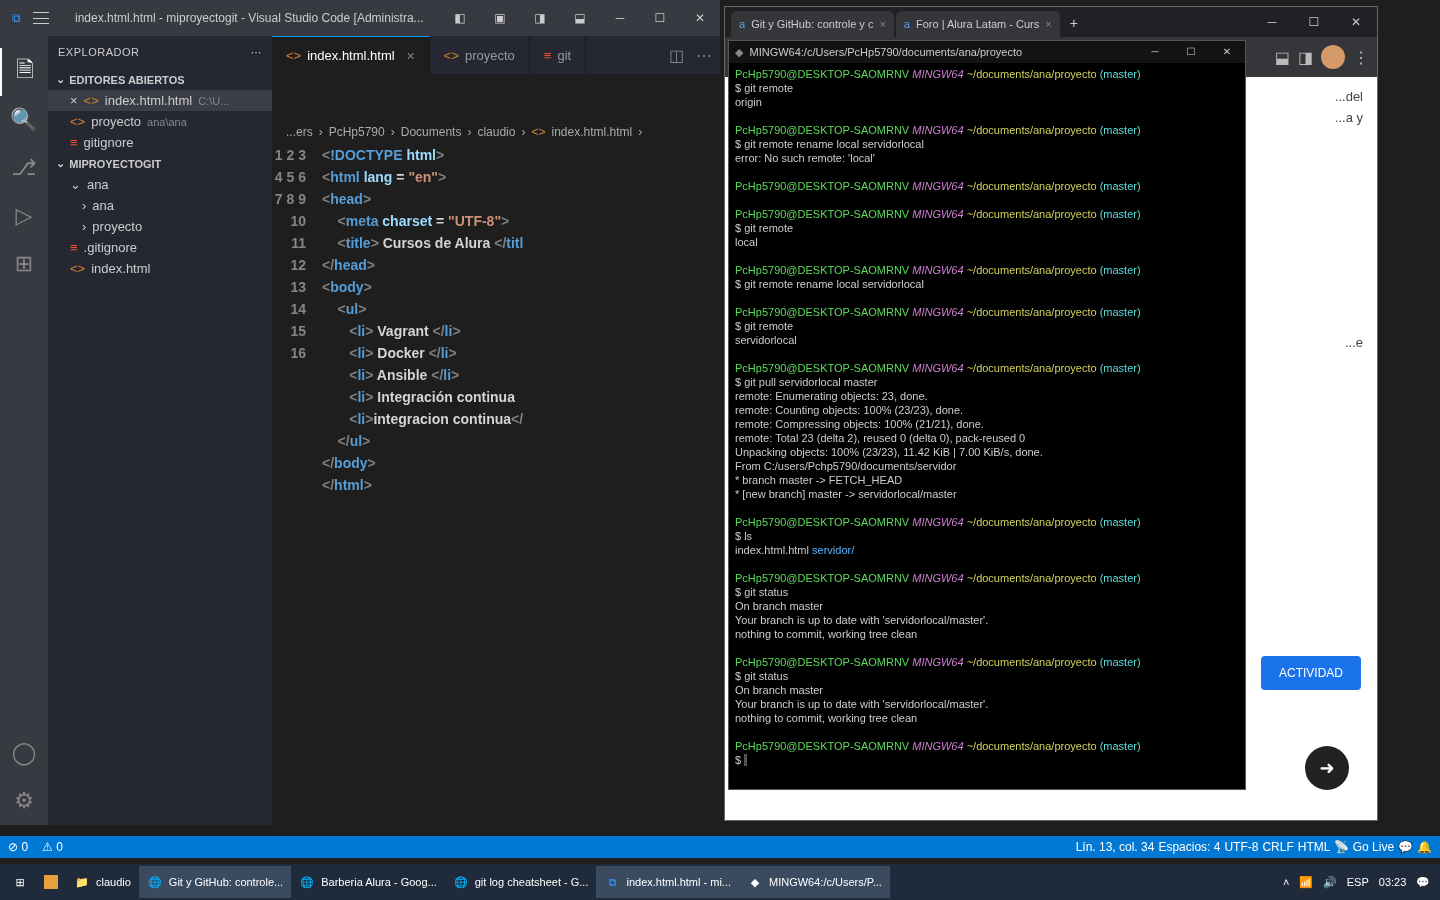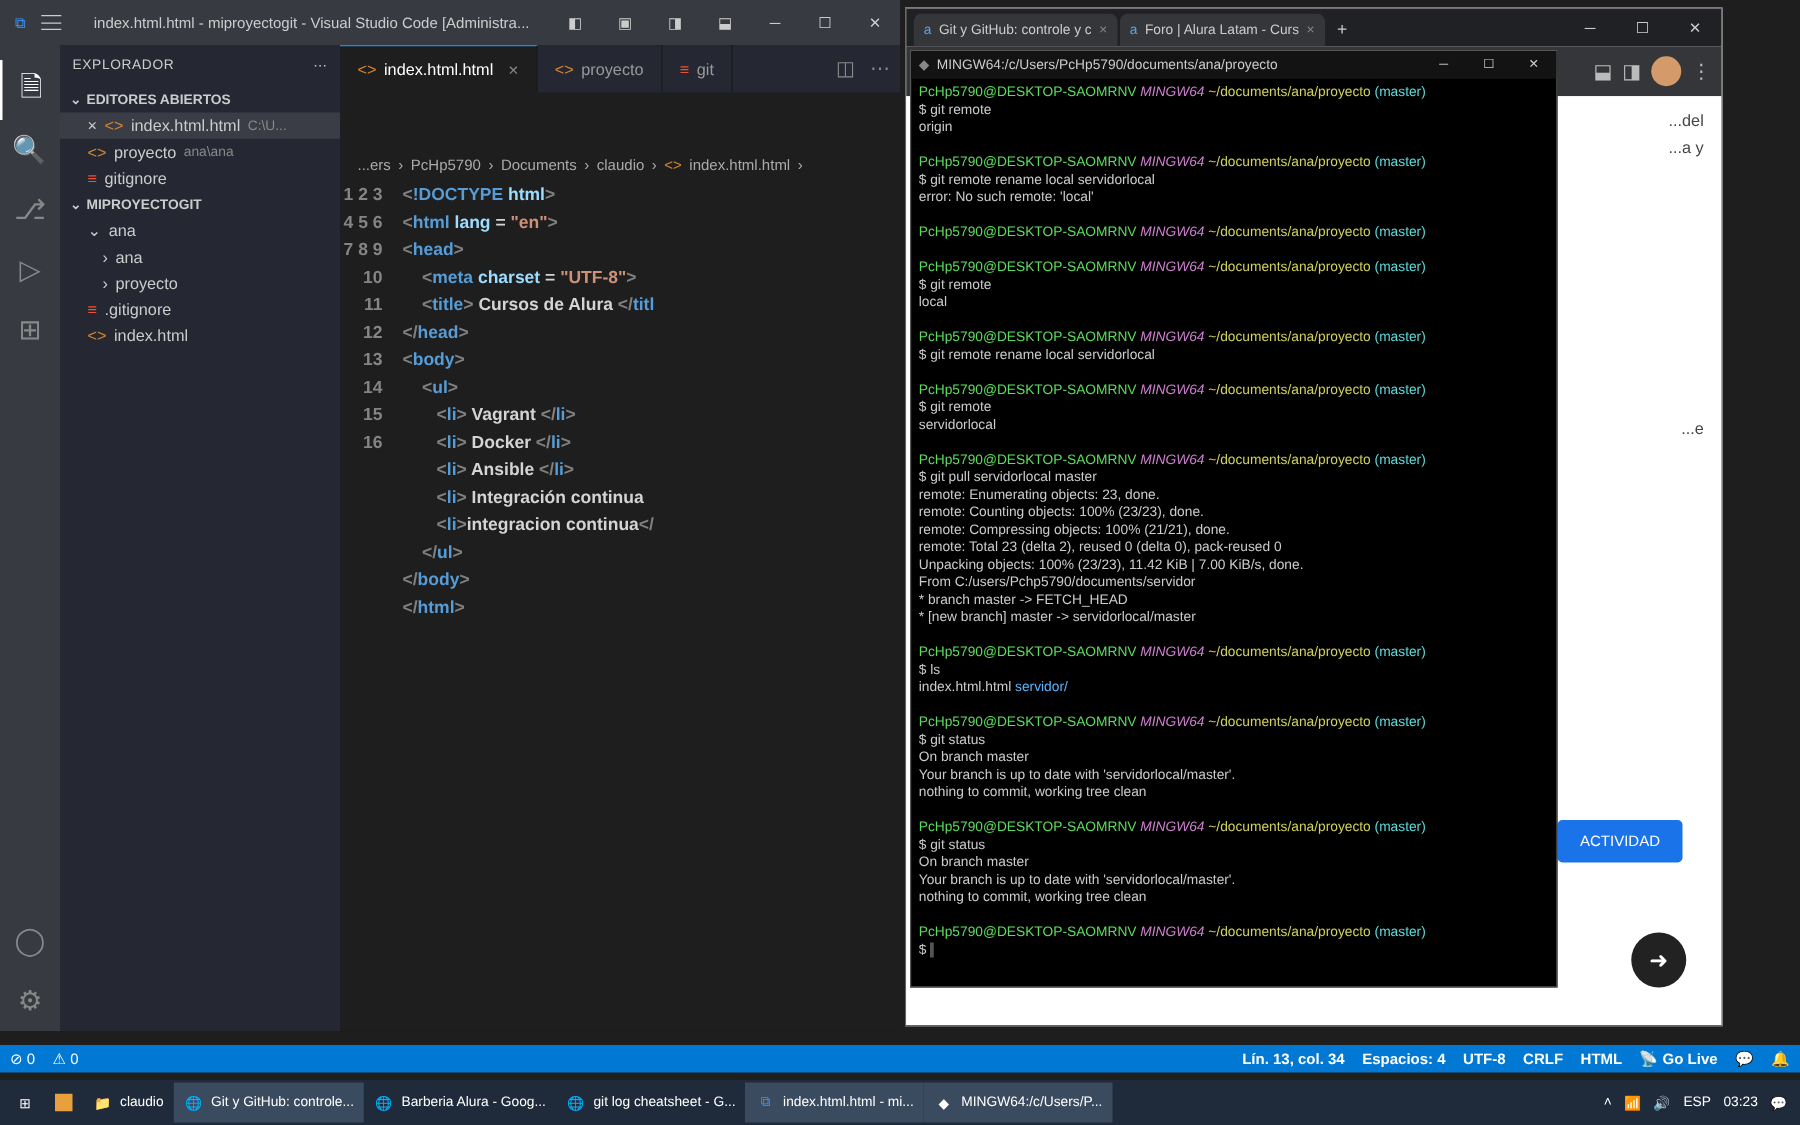--- a/index.html
+++ b/index.html
@@ -31,37 +31,37 @@
 .tab.active { background: #1e1e1e; color: #fff; border-top: 1px solid #0099ff; }
 .tab .icon { color: #cf8532; }
 .tab .close { color: #888; font-size: 14px; margin-left: 6px; }
 .tabs .right { margin-left: auto; display: flex; align-items: center; padding: 0 8px; color: #888; gap: 12px; }
 .breadcrumb { height: 24px; padding: 0 14px; display: flex; align-items: center; gap: 6px; color: #aaa; font-size: 12px; margin-top: 46px; }
 .code { flex: 1; display: flex; overflow: hidden; font-family: Consolas, monospace; font-size: 14px; line-height: 22px; font-weight: bold; }
 .gutter { width: 50px; text-align: right; color: #858585; padding-right: 16px; user-select: none; }
 .codetext { flex: 1; color: #d4d4d4; white-space: pre; overflow: hidden; }
 .b { color: #808080; } .t { color: #569cd6; } .a { color: #9cdcfe; } .s { color: #ce9178; } .d { color: #569cd6; }
 .statusbar { height: 22px; background: #0078d4; width: 100%; display: flex; align-items: center; color: #fff; font-size: 12px; padding: 0 8px; gap: 14px; position: absolute; bottom: 42px; left: 0; }
-.statusbar .right { margin-left: auto; display: flex; gap: 14px; font-weight: bold; }
+.statusbar .right { margin-left: auto; display: flex; gap: 4px; }
 
 .browser { position: absolute; left: 724px; top: 6px; width: 654px; height: 815px; background: #fff; display: flex; flex-direction: column; border: 1px solid #666; }
 .chrome-winbar { height: 30px; background: #202124; display: flex; align-items: flex-end; }
 .chrome-tabs { flex: 1; display: flex; align-items: stretch; padding-top: 4px; padding-left: 6px; gap: 2px; height: 30px; }
 .chrome-tab { background: #35363a; color: #ccc; font-size: 11px; padding: 4px 8px; border-radius: 6px 6px 0 0; display: flex; align-items: center; gap: 6px; max-width: 170px; }
 .chrome-tab .ct-title { flex: 1; white-space: nowrap; overflow: hidden; text-overflow: ellipsis; }
 .chrome-tab .close { color: #888; }
 .chrome-newtab { color: #ccc; padding: 4px 8px; font-size: 14px; }
 .chrome-winbtns { display: flex; }
 .chrome-winbtn { width: 42px; height: 30px; color: #ccc; display: flex; align-items: center; justify-content: center; font-size: 12px; }
 .chrome-toolbar { height: 40px; background: #35363a; display: flex; align-items: center; padding: 0 8px; gap: 8px; color: #bbb; }
 .chrome-toolbar .omnibox { flex: 1; }
 .avatar { width: 24px; height: 24px; border-radius: 50%; background: #d49a6a; }
 .chrome-body { flex: 1; background: #fff; padding: 12px 14px; font-size: 13px; color: #444; overflow: hidden; position: relative; }
 .chrome-body p { margin-bottom: 6px; }
-.btn-primary { background: #1a73e8; color: #fff; padding: 10px 18px; border-radius: 4px; font-size: 12px; font-weight: 500; display: inline-block; position: absolute; right: 31px; bottom: 130px; }
+.btn-primary { background: #1a73e8; color: #fff; padding: 10px 18px; border-radius: 4px; font-size: 12px; font-weight: 500; display: inline-block; position: absolute; right: 16px; bottom: 130px; }
 .fab { position: absolute; right: 28px; bottom: 30px; width: 44px; height: 44px; border-radius: 50%; background: #222; color: #fff; display: flex; align-items: center; justify-content: center; font-size: 18px; }
 
 .terminal { position: absolute; left: 728px; top: 40px; width: 518px; height: 750px; background: #000; border: 1px solid #555; display: flex; flex-direction: column; font-family: Consolas, monospace; font-size: 11px; line-height: 14px; }
 .term-titlebar { height: 22px; background: #131313; display: flex; align-items: center; color: #ccc; font-size: 11px; padding-left: 6px; }
 .term-titlebar .winbtns { margin-left: auto; display: flex; }
 .term-titlebar .winbtn { width: 36px; height: 22px; display: flex; align-items: center; justify-content: center; color: #ccc; font-size: 10px; }
 .term-body { flex: 1; padding: 4px 6px; color: #ccc; overflow: hidden; }
 .pg { color: #5cdb5c; } .pp { color: #d17fd1; font-style: italic; } .py { color: #d1d15c; } .pc { color: #5cdbdb; } .pw { color: #ccc; } .pb { color: #59b6ff; }
 
 .taskbar { position: absolute; left: 0; bottom: 0; width: 100%; height: 36px; background: #1f2a3a; display: flex; align-items: center; padding: 0 4px; color: #fff; font-size: 11px; }

